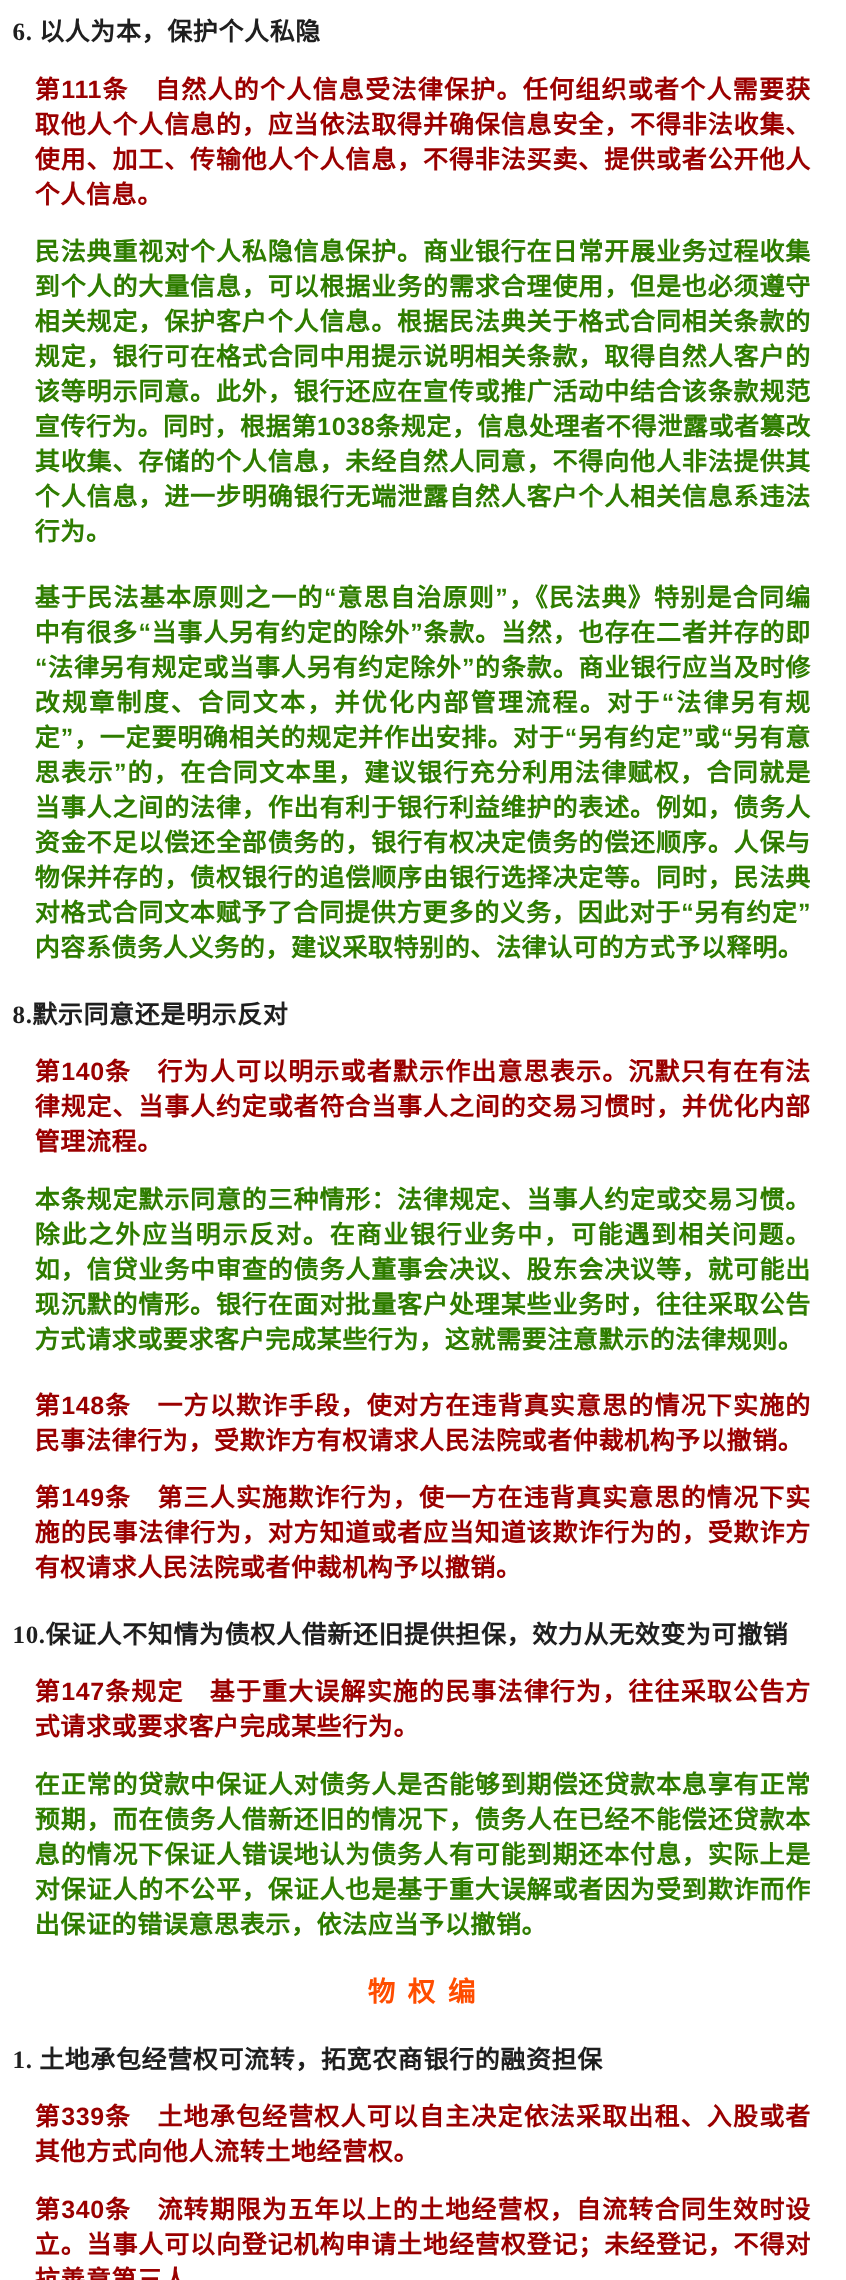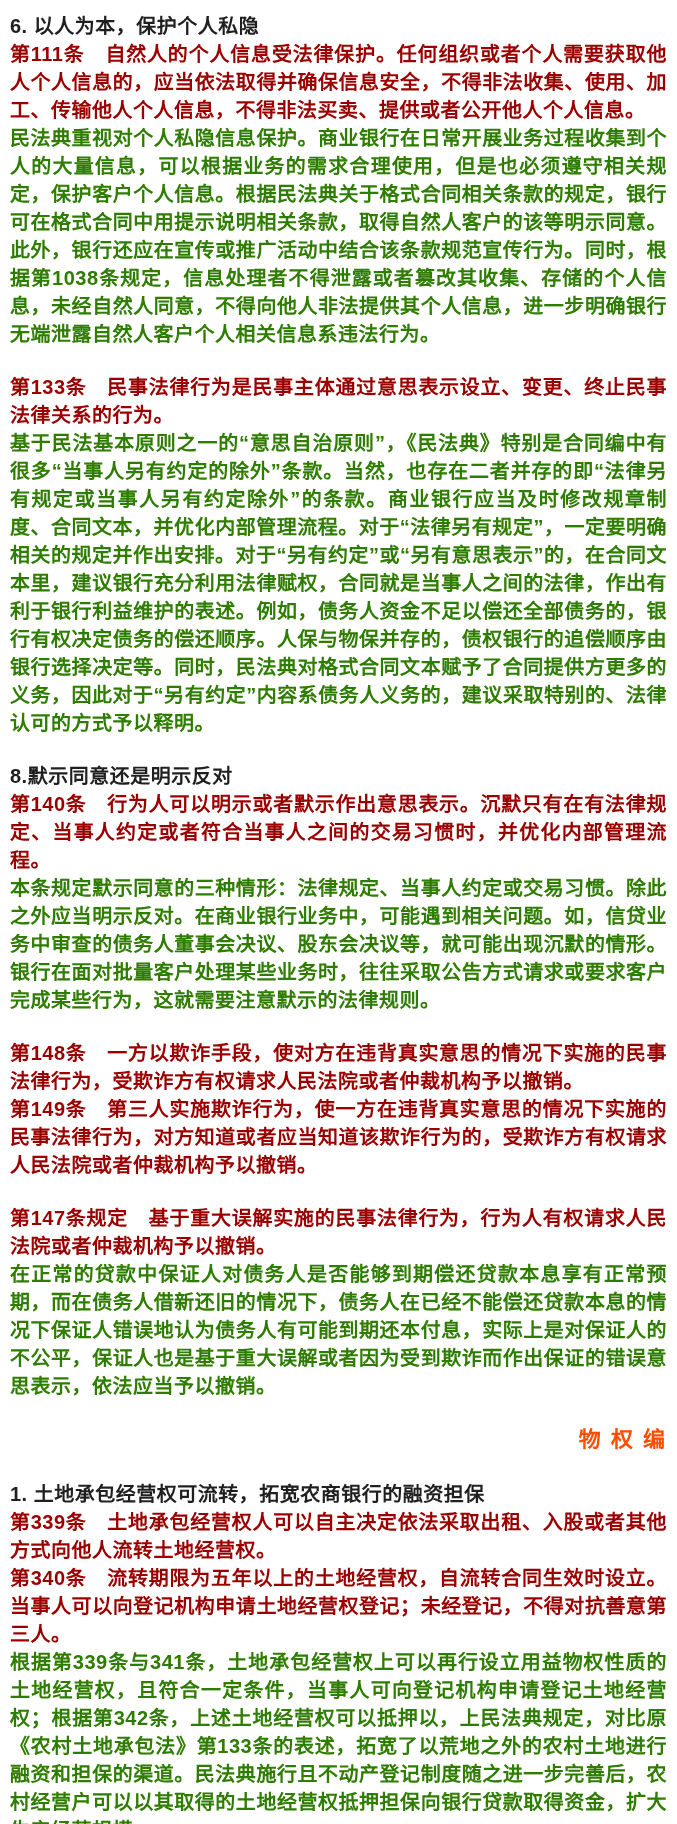--- a/index.html
+++ b/index.html
@@ -20,63 +20,64 @@
   }
   section.law-section { margin: 0; }
   section.law-section + section.law-section { margin-top: 25px; }
   h2.section-heading {
     font-size: 20px;
     line-height: 28px;
     margin: 0;
     font-weight: 700;
     color: var(--heading-color, #1f1f1f);
     text-align: left;
+    font-family: Liberation Serif, serif;
   }
   p.para {
-    margin: 0;
+    margin: 18px;
     text-align: justify;
     text-justify: inter-ideograph;
     word-break: break-all;
   }
   p.article { color: var(--article-color, #9a0000); }
   p.commentary { color: var(--commentary-color, #2f7d00); }
   .part-title {
     margin: 25px 0 25px 0;
-    text-align: right;
+    text-align: center;
     font-size: 22px;
     line-height: 30px;
     font-weight: 700;
     color: var(--part-title-color, #ff4d00);
     letter-spacing: 2px;
   }
 </style>
 </head>
 <body style="background: rgb(255, 255, 255);">
 
 <main id="article-body">
     <section class="law-section">
       <h2 class="section-heading">6. 以人为本，保护个人私隐</h2>
       <p class="para article">第111条　自然人的个人信息受法律保护。任何组织或者个人需要获取他人个人信息的，应当依法取得并确保信息安全，不得非法收集、使用、加工、传输他人个人信息，不得非法买卖、提供或者公开他人个人信息。</p>
       <p class="para commentary">民法典重视对个人私隐信息保护。商业银行在日常开展业务过程收集到个人的大量信息，可以根据业务的需求合理使用，但是也必须遵守相关规定，保护客户个人信息。根据民法典关于格式合同相关条款的规定，银行可在格式合同中用提示说明相关条款，取得自然人客户的该等明示同意。此外，银行还应在宣传或推广活动中结合该条款规范宣传行为。同时，根据第1038条规定，信息处理者不得泄露或者篡改其收集、存储的个人信息，未经自然人同意，不得向他人非法提供其个人信息，进一步明确银行无端泄露自然人客户个人相关信息系违法行为。</p>
     </section>
     <section class="law-section">
-      <p class="para article">第133条　民事法律行为是民事主体通过意思表示设立、变更、终止民事法律关系的行为。</p>
       <p class="para commentary">基于民法基本原则之一的“意思自治原则”，《民法典》特别是合同编中有很多“当事人另有约定的除外”条款。当然，也存在二者并存的即“法律另有规定或当事人另有约定除外”的条款。商业银行应当及时修改规章制度、合同文本，并优化内部管理流程。对于“法律另有规定”，一定要明确相关的规定并作出安排。对于“另有约定”或“另有意思表示”的，在合同文本里，建议银行充分利用法律赋权，合同就是当事人之间的法律，作出有利于银行利益维护的表述。例如，债务人资金不足以偿还全部债务的，银行有权决定债务的偿还顺序。人保与物保并存的，债权银行的追偿顺序由银行选择决定等。同时，民法典对格式合同文本赋予了合同提供方更多的义务，因此对于“另有约定”内容系债务人义务的，建议采取特别的、法律认可的方式予以释明。</p>
     </section>
     <section class="law-section">
       <h2 class="section-heading">8.默示同意还是明示反对</h2>
       <p class="para article">第140条　行为人可以明示或者默示作出意思表示。沉默只有在有法律规定、当事人约定或者符合当事人之间的交易习惯时，并优化内部管理流程。</p>
       <p class="para commentary">本条规定默示同意的三种情形：法律规定、当事人约定或交易习惯。除此之外应当明示反对。在商业银行业务中，可能遇到相关问题。如，信贷业务中审查的债务人董事会决议、股东会决议等，就可能出现沉默的情形。银行在面对批量客户处理某些业务时，往往采取公告方式请求或要求客户完成某些行为，这就需要注意默示的法律规则。</p>
     </section>
     <section class="law-section">
       <p class="para article">第148条　一方以欺诈手段，使对方在违背真实意思的情况下实施的民事法律行为，受欺诈方有权请求人民法院或者仲裁机构予以撤销。</p>
       <p class="para article">第149条　第三人实施欺诈行为，使一方在违背真实意思的情况下实施的民事法律行为，对方知道或者应当知道该欺诈行为的，受欺诈方有权请求人民法院或者仲裁机构予以撤销。</p>
     </section>
     <section class="law-section">
-      <p class="para article">第147条规定　基于重大误解实施的民事法律行为，行为人有权请求人民法院或者仲裁机构予以撤销。</p>
+      <h2 class="section-heading">10.保证人不知情为债权人借新还旧提供担保，效力从无效变为可撤销</h2>
+      <p class="para article">第147条规定　基于重大误解实施的民事法律行为，往往采取公告方式请求或要求客户完成某些行为。</p>
       <p class="para commentary">在正常的贷款中保证人对债务人是否能够到期偿还贷款本息享有正常预期，而在债务人借新还旧的情况下，债务人在已经不能偿还贷款本息的情况下保证人错误地认为债务人有可能到期还本付息，实际上是对保证人的不公平，保证人也是基于重大误解或者因为受到欺诈而作出保证的错误意思表示，依法应当予以撤销。</p>
     </section>
     <div class="part-title">物 权 编</div>
     <section class="law-section">
       <h2 class="section-heading">1. 土地承包经营权可流转，拓宽农商银行的融资担保</h2>
       <p class="para article">第339条　土地承包经营权人可以自主决定依法采取出租、入股或者其他方式向他人流转土地经营权。</p>
       <p class="para article">第340条　流转期限为五年以上的土地经营权，自流转合同生效时设立。当事人可以向登记机构申请土地经营权登记；未经登记，不得对抗善意第三人。</p>
       <p class="para commentary">根据第339条与341条，土地承包经营权上可以再行设立用益物权性质的土地经营权，且符合一定条件，当事人可向登记机构申请登记土地经营权；根据第342条，上述土地经营权可以抵押以，上民法典规定，对比原《农村土地承包法》第133条的表述，拓宽了以荒地之外的农村土地进行融资和担保的渠道。民法典施行且不动产登记制度随之进一步完善后，农村经营户可以以其取得的土地经营权抵押担保向银行贷款取得资金，扩大生产经营规模。</p>
     </section>
   </main>

